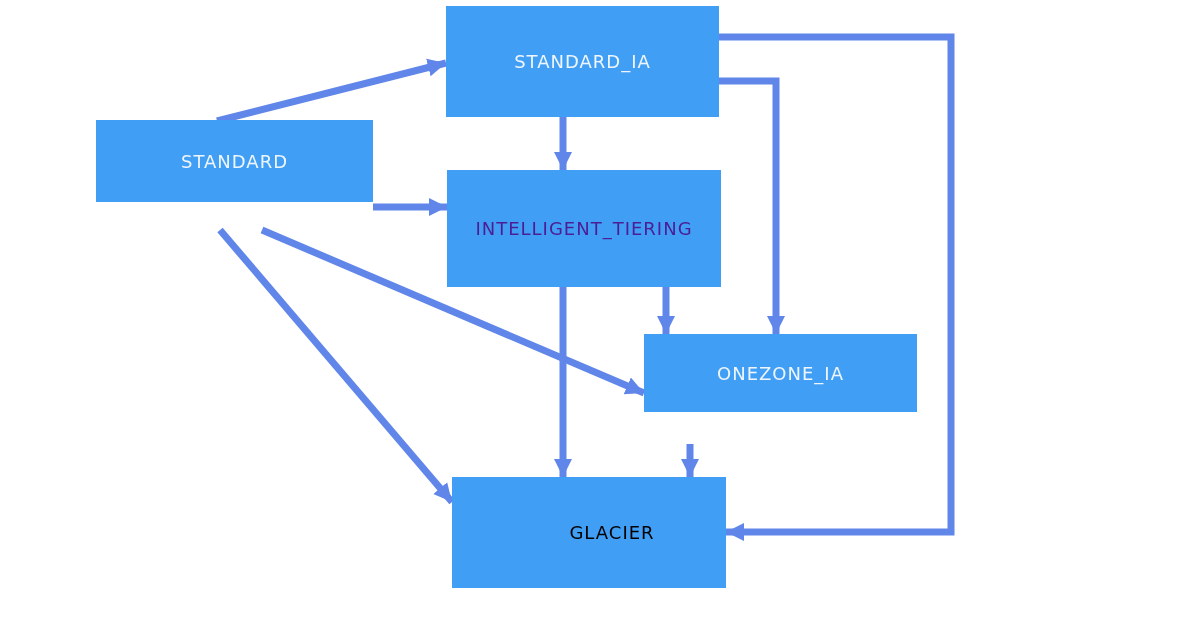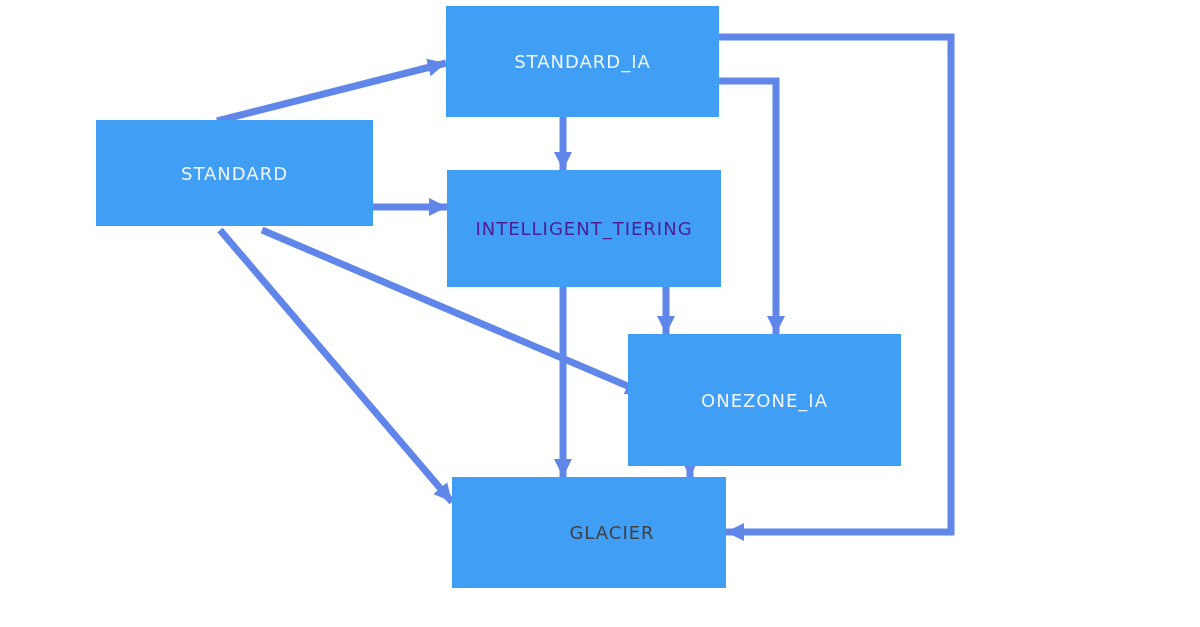--- a/index.html
+++ b/index.html
@@ -55,29 +55,29 @@
         <path d="M220 230 L452 502" fill="none" stroke="#6186ea" stroke-width="7" marker-end="url(#arrowhead)"></path>
         <path d="M563 117 L563 170" fill="none" stroke="#6186ea" stroke-width="7" marker-end="url(#arrowhead)"></path>
         <path d="M719 81 L776 81 L776 334" fill="none" stroke="#6186ea" stroke-width="7" marker-end="url(#arrowhead)"></path>
         <path d="M719 37 L951 37 L951 532 L726 532" fill="none" stroke="#6186ea" stroke-width="7" marker-end="url(#arrowhead)"></path>
         <path d="M666 287 L666 334" fill="none" stroke="#6186ea" stroke-width="7" marker-end="url(#arrowhead)"></path>
         <path d="M563 287 L563 477" fill="none" stroke="#6186ea" stroke-width="7" marker-end="url(#arrowhead)"></path>
         <path d="M690 444 L690 477" fill="none" stroke="#6186ea" stroke-width="7" marker-end="url(#arrowhead)"></path>
       </g>
   </svg>
   <div id="node-layer">
-      <div class="node" style="left: 96px; top: 120px; width: 277px; height: 106px; background: rgb(64, 159, 245);">
+      <div class="node" style="left: 96px; top: 120px; width: 277px; height: 82px; background: rgb(64, 159, 245);">
         <span class="node-label" style="color: rgb(239, 245, 252);">STANDARD</span>
       </div>
       <div class="node" style="left: 446px; top: 6px; width: 273px; height: 111px; background: rgb(64, 159, 245);">
         <span class="node-label" style="color: rgb(239, 245, 252);">STANDARD_IA</span>
       </div>
       <div class="node" style="left: 447px; top: 170px; width: 274px; height: 117px; background: rgb(64, 159, 245);">
         <span class="node-label" style="color: #4c1d95;">INTELLIGENT_TIERING</span>
       </div>
-      <div class="node" style="left: 628px; top: 334px; width: 273px; height: 132px; background: rgb(64, 159, 245);">
+      <div class="node" style="left: 644px; top: 334px; width: 273px; height: 78px; background: rgb(64, 159, 245);">
         <span class="node-label" style="color: rgb(239, 245, 252);">ONEZONE_IA</span>
       </div>
       <div class="node" style="left: 452px; top: 477px; width: 274px; height: 111px; background: rgb(64, 159, 245);">
-        <span class="node-label" style="color: #404040; margin-left: 46px;">GLACIER</span>
+        <span class="node-label" style="color: #000000; margin-left: 46px;">GLACIER</span>
       </div>
     </div>
 </div>
 
 </body></html>

